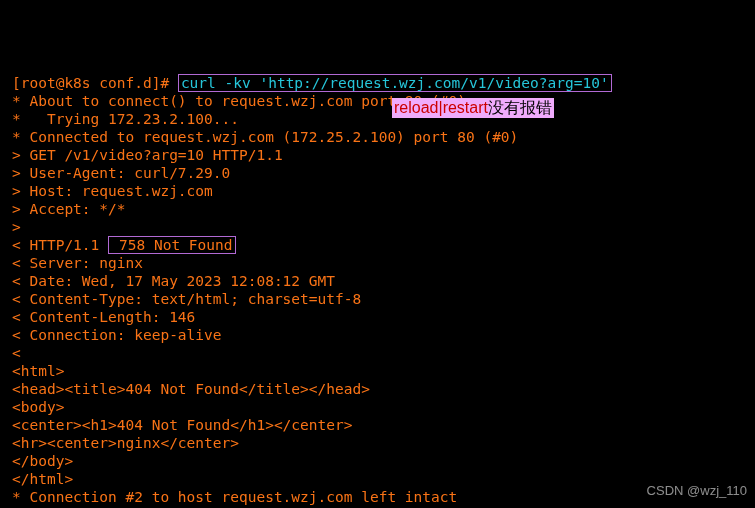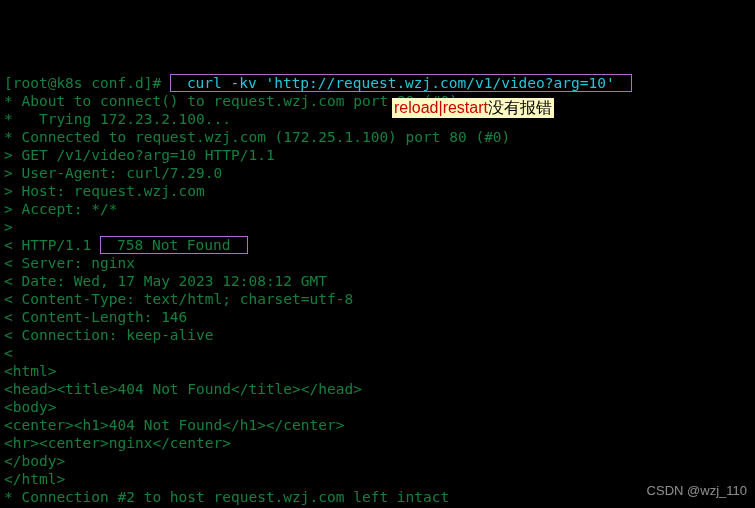--- a/index.html
+++ b/index.html
@@ -9,35 +9,35 @@
     font-family: "DejaVu Sans Mono", "Liberation Mono", Consolas, monospace;
     font-size: 14.5px;
     line-height: 18px;
     white-space: pre;
     width: 755px;
     height: 508px;
     box-sizing: border-box;
     position: relative;
     overflow: hidden;
   }
-  .w  { color: #15803d; }
+  .w  { color: #f97316; margin-left: 8px; }
   .c  { color: #26c6da; }      
   pre { margin: 0; font: inherit; }
 
   .box-outline {
     border: 1px solid #b169d4;
-    padding: 0 16px;
+    padding: 0 2px;
     display: inline-block;
     line-height: 16px;
   }
   .annot {
     position: absolute;
     top: 98px;
     left: 392px;
-    background: #fef9c3;
+    background: #f0abfc;
     color: #c00;
     font-family: "Microsoft YaHei","PingFang SC",sans-serif;
     font-size: 16px;
     padding: 0 2px;
     line-height: 20px;
   }
   .annot .bk { color: #000; }
   .watermark {
     position: absolute;
     right: 8px;
@@ -50,21 +50,21 @@
   }
 </style>
 </head>
 <body>
 
 
 
 <pre><span class="w">[root@k8s conf.d]# </span><span class="box-outline"><span class="c">curl -kv 'http://request.wzj.com/v1/video?arg=10'</span></span>
 <span class="w">* About to connect() to request.wzj.com port 80 (#0)</span>
 <span class="w">*   Trying 172.23.2.100...</span>
-<span class="w">* Connected to request.wzj.com (172.25.1.100) port 80 (#0)</span>
+<span class="w">* Connected to request.wzj.com (172.25.2.100) port 80 (#0)</span>
 <span class="w">&gt; GET /v1/video?arg=10 HTTP/1.1</span>
 <span class="w">&gt; User-Agent: curl/7.29.0</span>
 <span class="w">&gt; Host: request.wzj.com</span>
 <span class="w">&gt; Accept: */*</span>
 <span class="w">&gt; </span>
 <span class="w">&lt; HTTP/1.1 </span><span class="box-outline"><span class="w">758 Not Found</span></span>
 <span class="w">&lt; Server: nginx</span>
 <span class="w">&lt; Date: Wed, 17 May 2023 12:08:12 GMT</span>
 <span class="w">&lt; Content-Type: text/html; charset=utf-8</span>
 <span class="w">&lt; Content-Length: 146</span>

